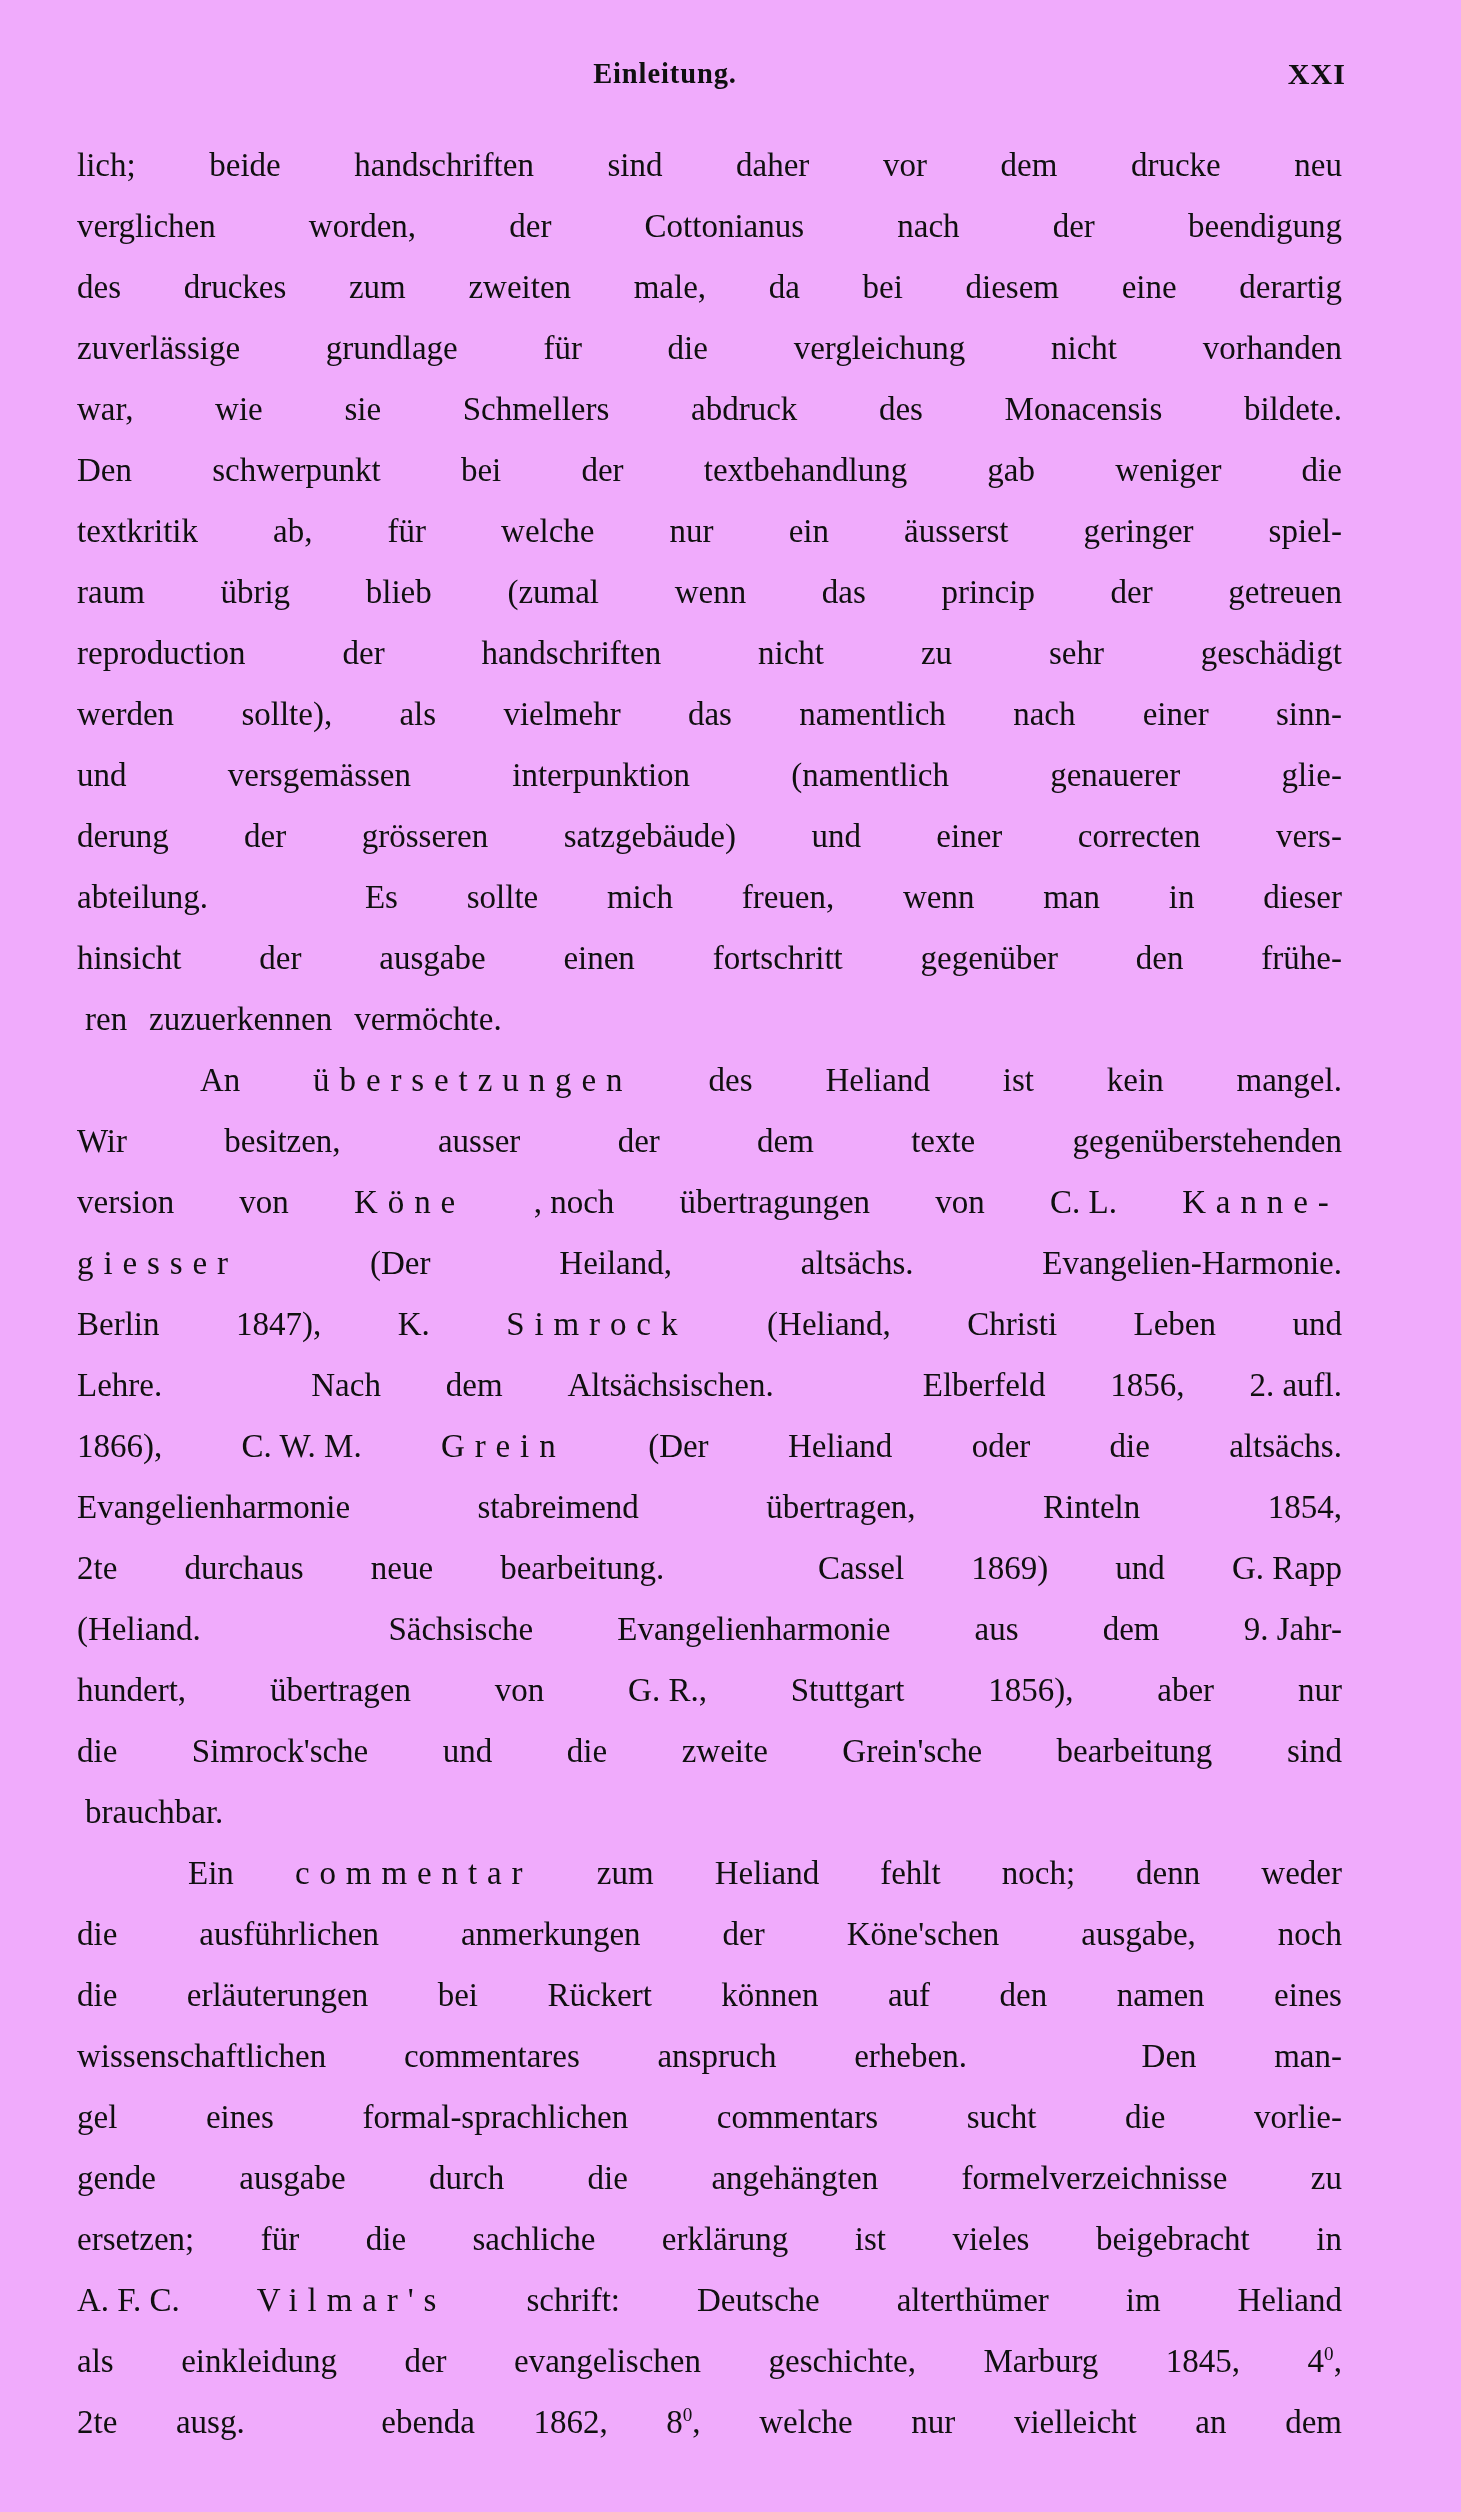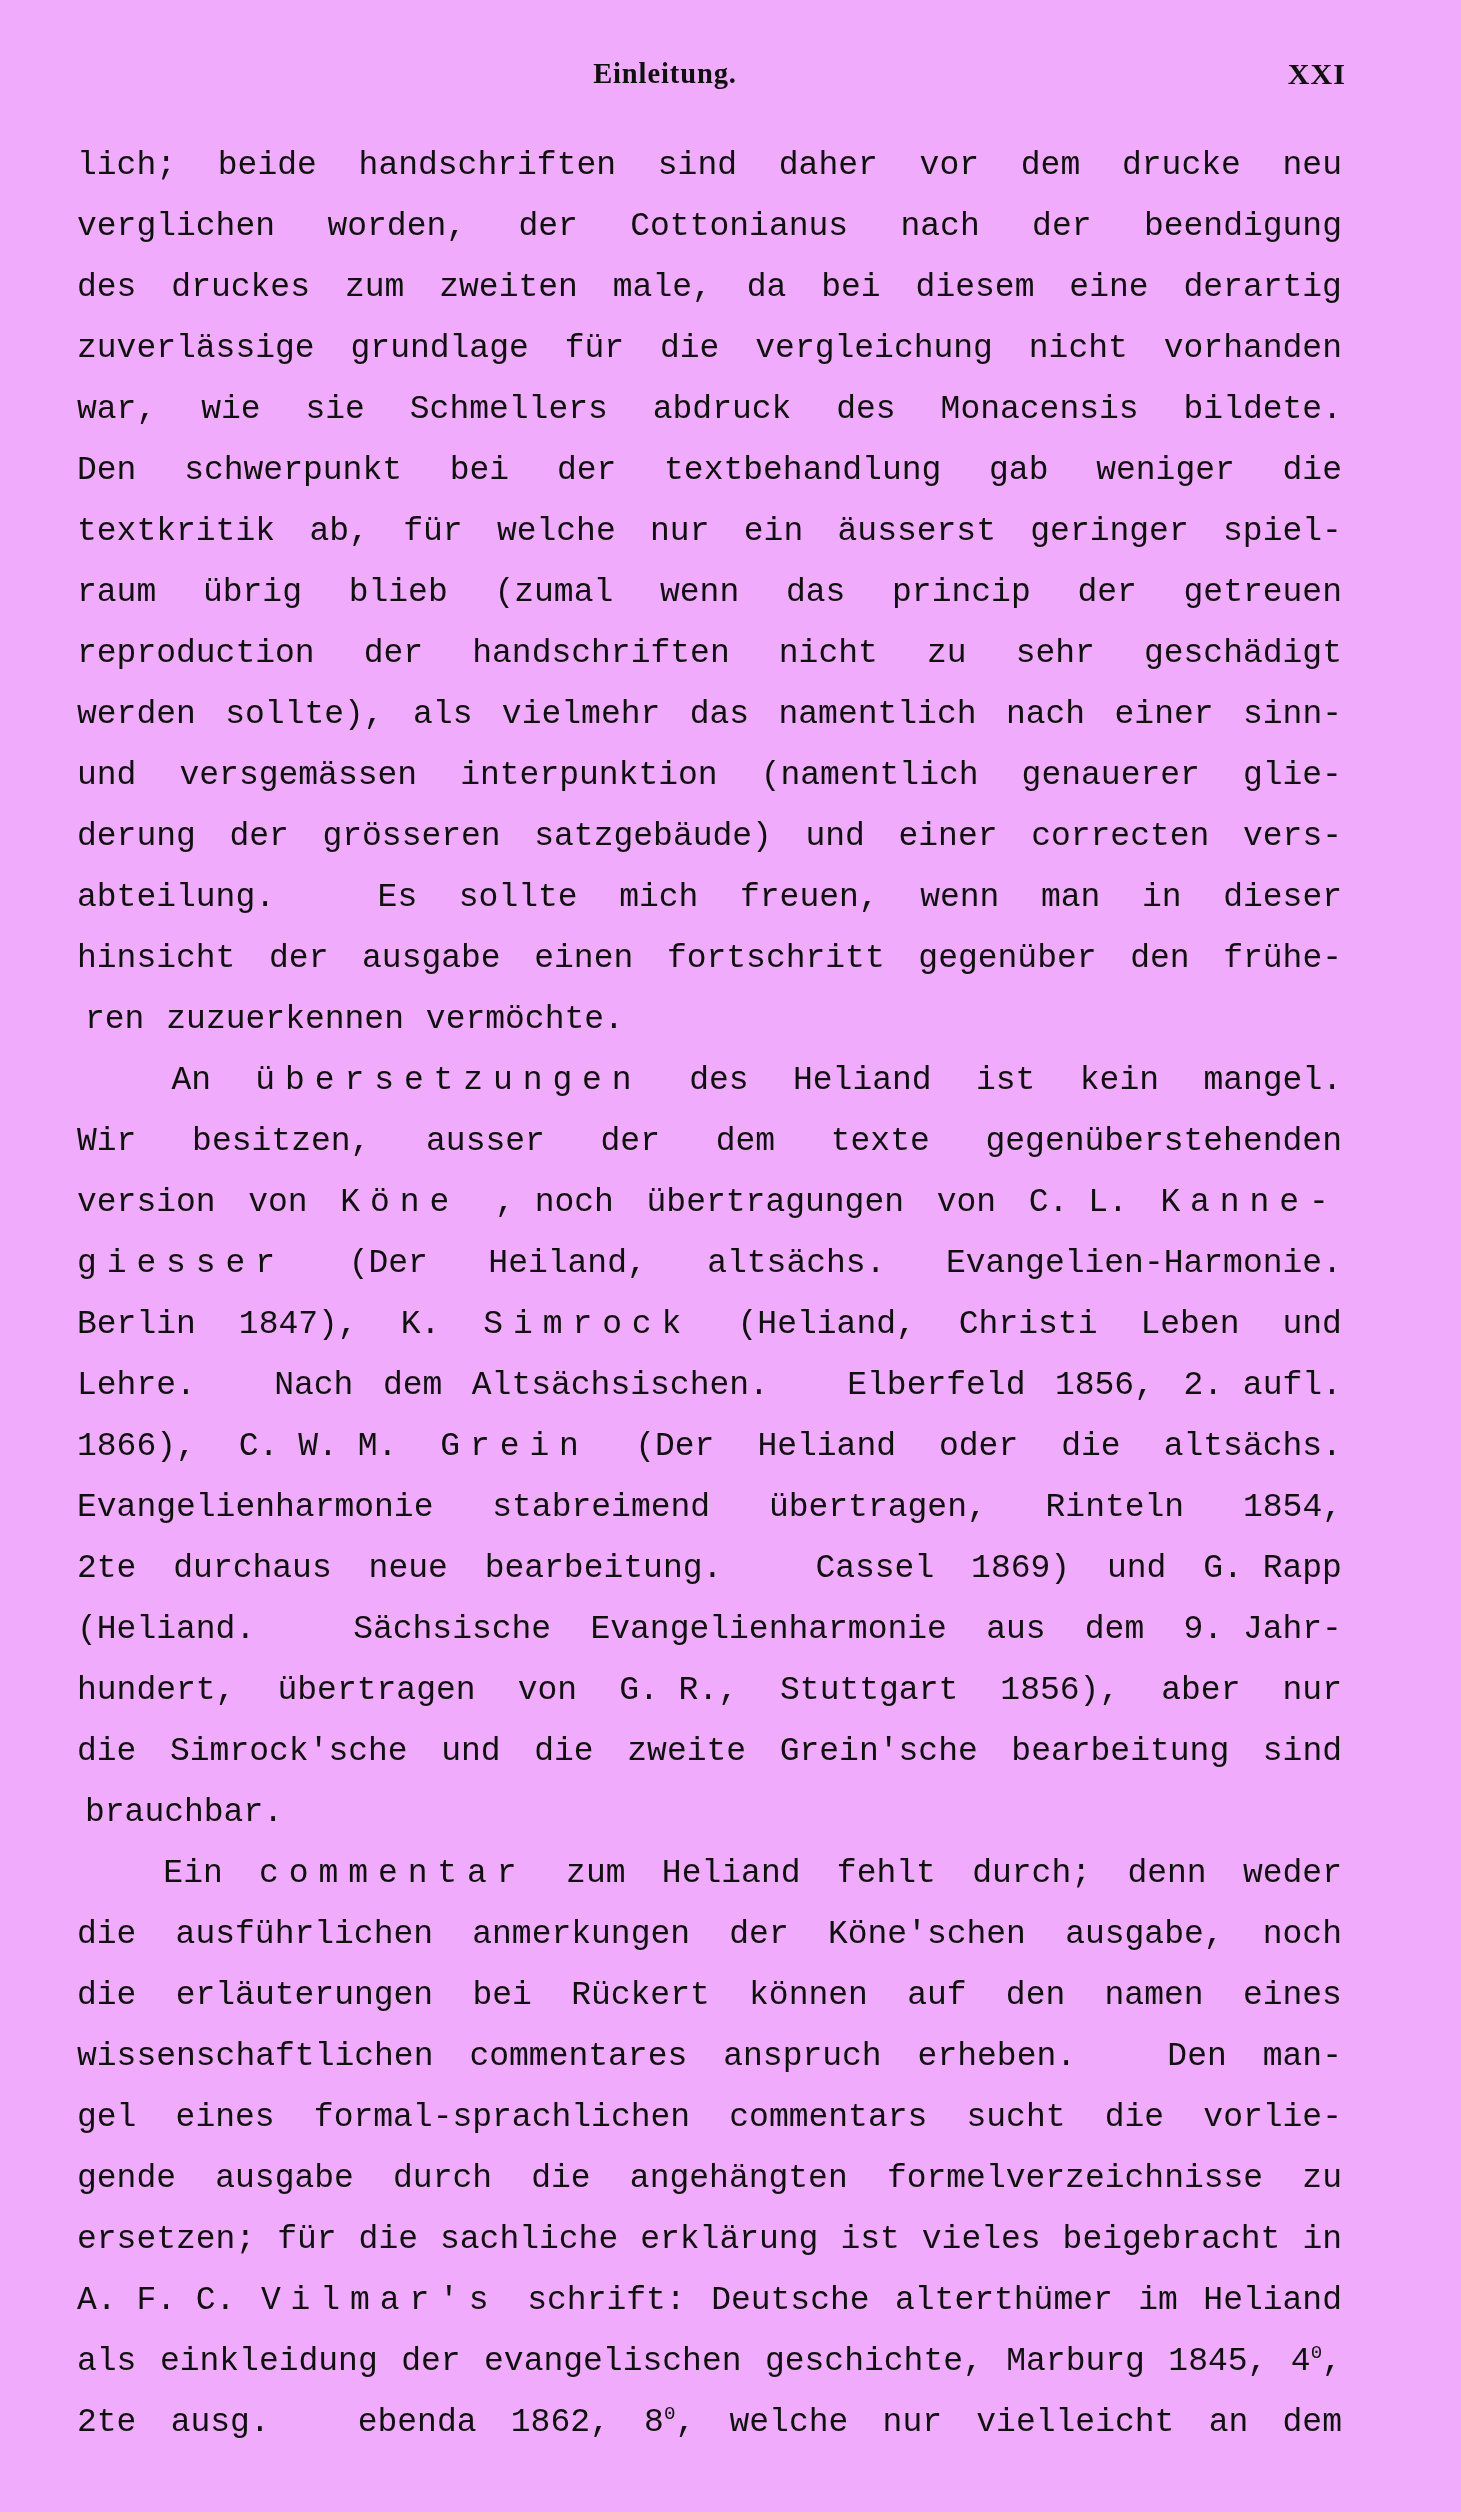--- a/index.html
+++ b/index.html
@@ -68,21 +68,20 @@
   .line {
     position: relative;
     height: 61px;
     font-size: 33px;
     line-height: 61px;
     white-space: nowrap;
     display: flex;
     flex-direction: row;
     align-items: center;
     width: 1265px;
-    font-family: Liberation Mono, monospace;
   }
 
   
   .line.just {
     justify-content: space-between;
   }
   
   .line.flush {
     justify-content: flex-start;
   }
@@ -399,21 +398,21 @@
       <span class="w">brauchbar.</span>
     </div>
 
     <div class="line just">
       <span class="indent"></span>
         <span class="w">Ein</span>
         <span class="w sp">commentar</span>
         <span class="w">zum</span>
         <span class="w">Heliand</span>
         <span class="w">fehlt</span>
-        <span class="w">durch;</span>
+        <span class="w">noch;</span>
         <span class="w">denn</span>
         <span class="w">weder</span>
     </div>
     <div class="line just">
       <span class="w">die</span>
         <span class="w">ausführlichen</span>
         <span class="w">anmerkungen</span>
         <span class="w">der</span>
         <span class="w">Köne'schen</span>
         <span class="w">ausgabe,</span>

